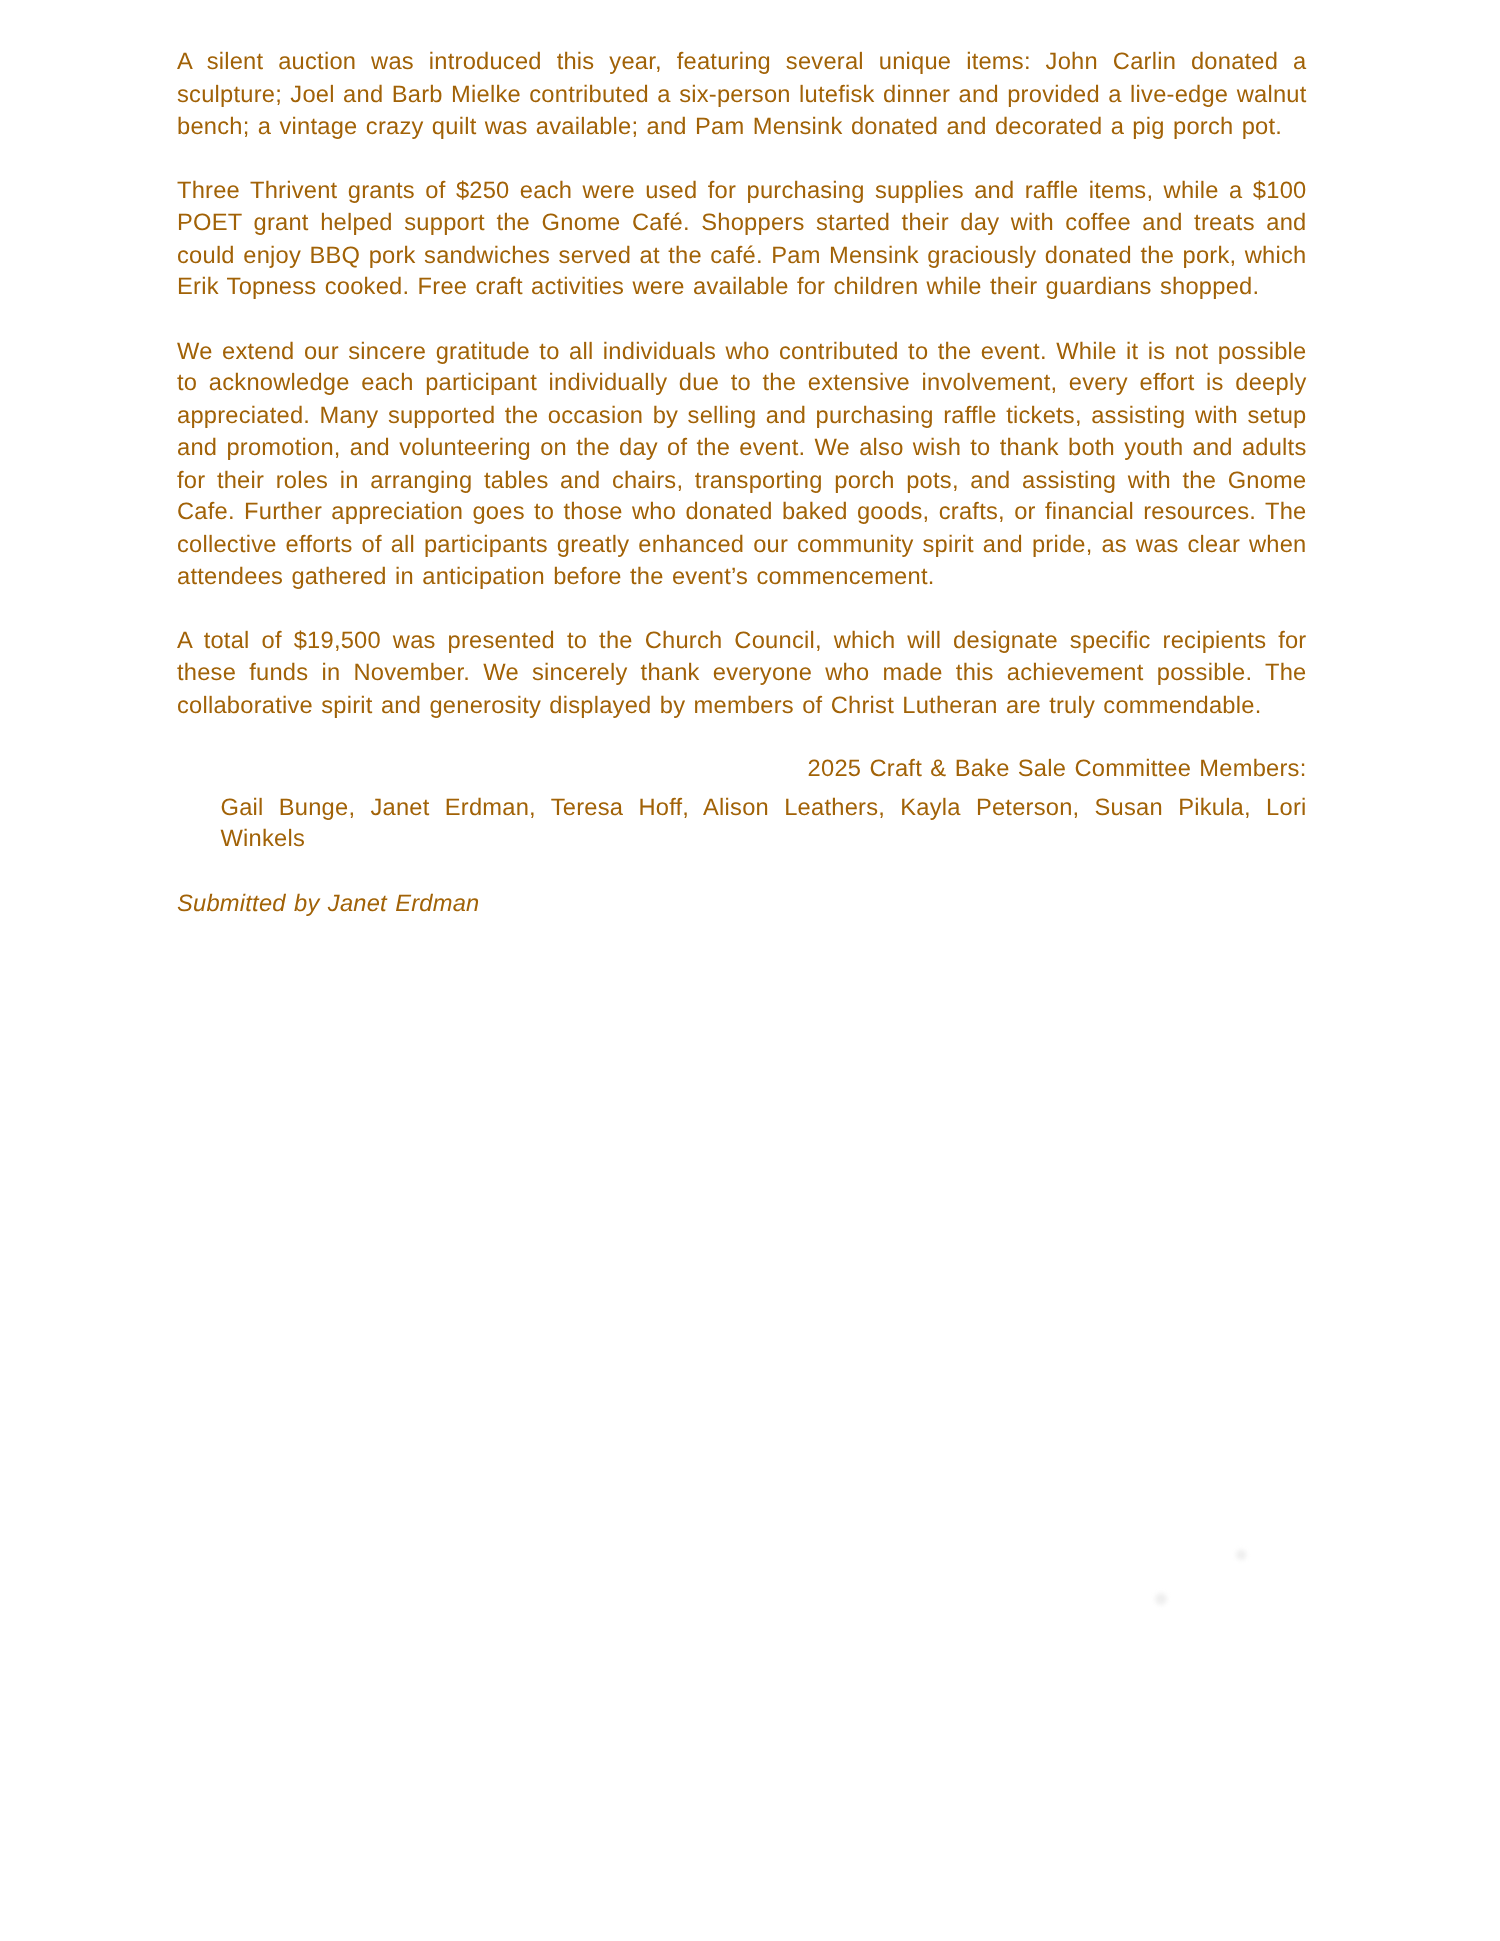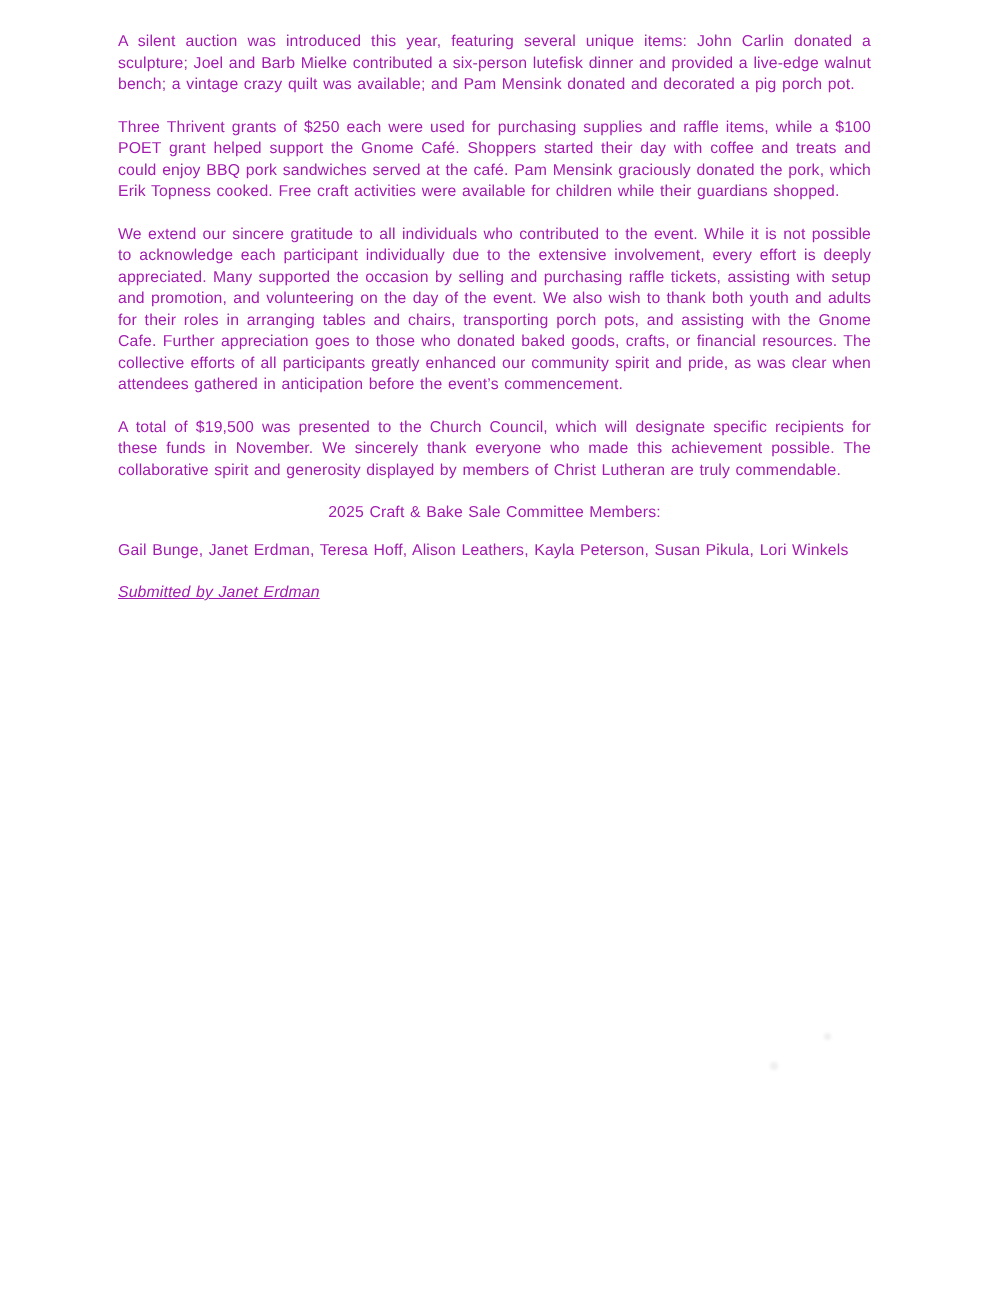--- a/index.html
+++ b/index.html
@@ -7,51 +7,51 @@
     padding: 0;
     background: #ffffff;
   }
   .page {
     position: relative;
     width: 1000px;
     height: 1294px;
     background: #ffffff;
     overflow: hidden;
     font-family: "Liberation Sans", sans-serif;
-    color: #a21caf;
+    color: #a16207;
   }
   .content {
     position: absolute;
     left: 118px;
     top: 31px;
     width: 753px;
   }
   .para {
     font-size: 15.8px;
     line-height: 21.5px;
     text-align: justify;
     letter-spacing: 0.15px;
     word-spacing: 1px;
     margin: 0 0 21px 0;
     font-weight: 400;
     text-rendering: geometricPrecision;
   }
   .committee-heading {
-    margin-bottom: 16px;
-    text-align: center;
+    margin-bottom: 4px;
+    text-align: right;
   }
   .committee-members {
     margin-bottom: 21px;
+    margin-left: 29px;
   }
   .submitted {
     font-style: italic;
     text-align: left;
     margin-top: 19px;
     margin-bottom: 0;
-    text-decoration: underline;
   }
   
   .scan-artifact {
     position: absolute;
     border-radius: 50%;
     background: #efefef;
     filter: blur(1.5px);
   }
   .scan-artifact.a1 { left: 824px; top: 1033px; width: 7px; height: 7px; }
   .scan-artifact.a2 { left: 770px; top: 1062px; width: 8px; height: 8px; }

